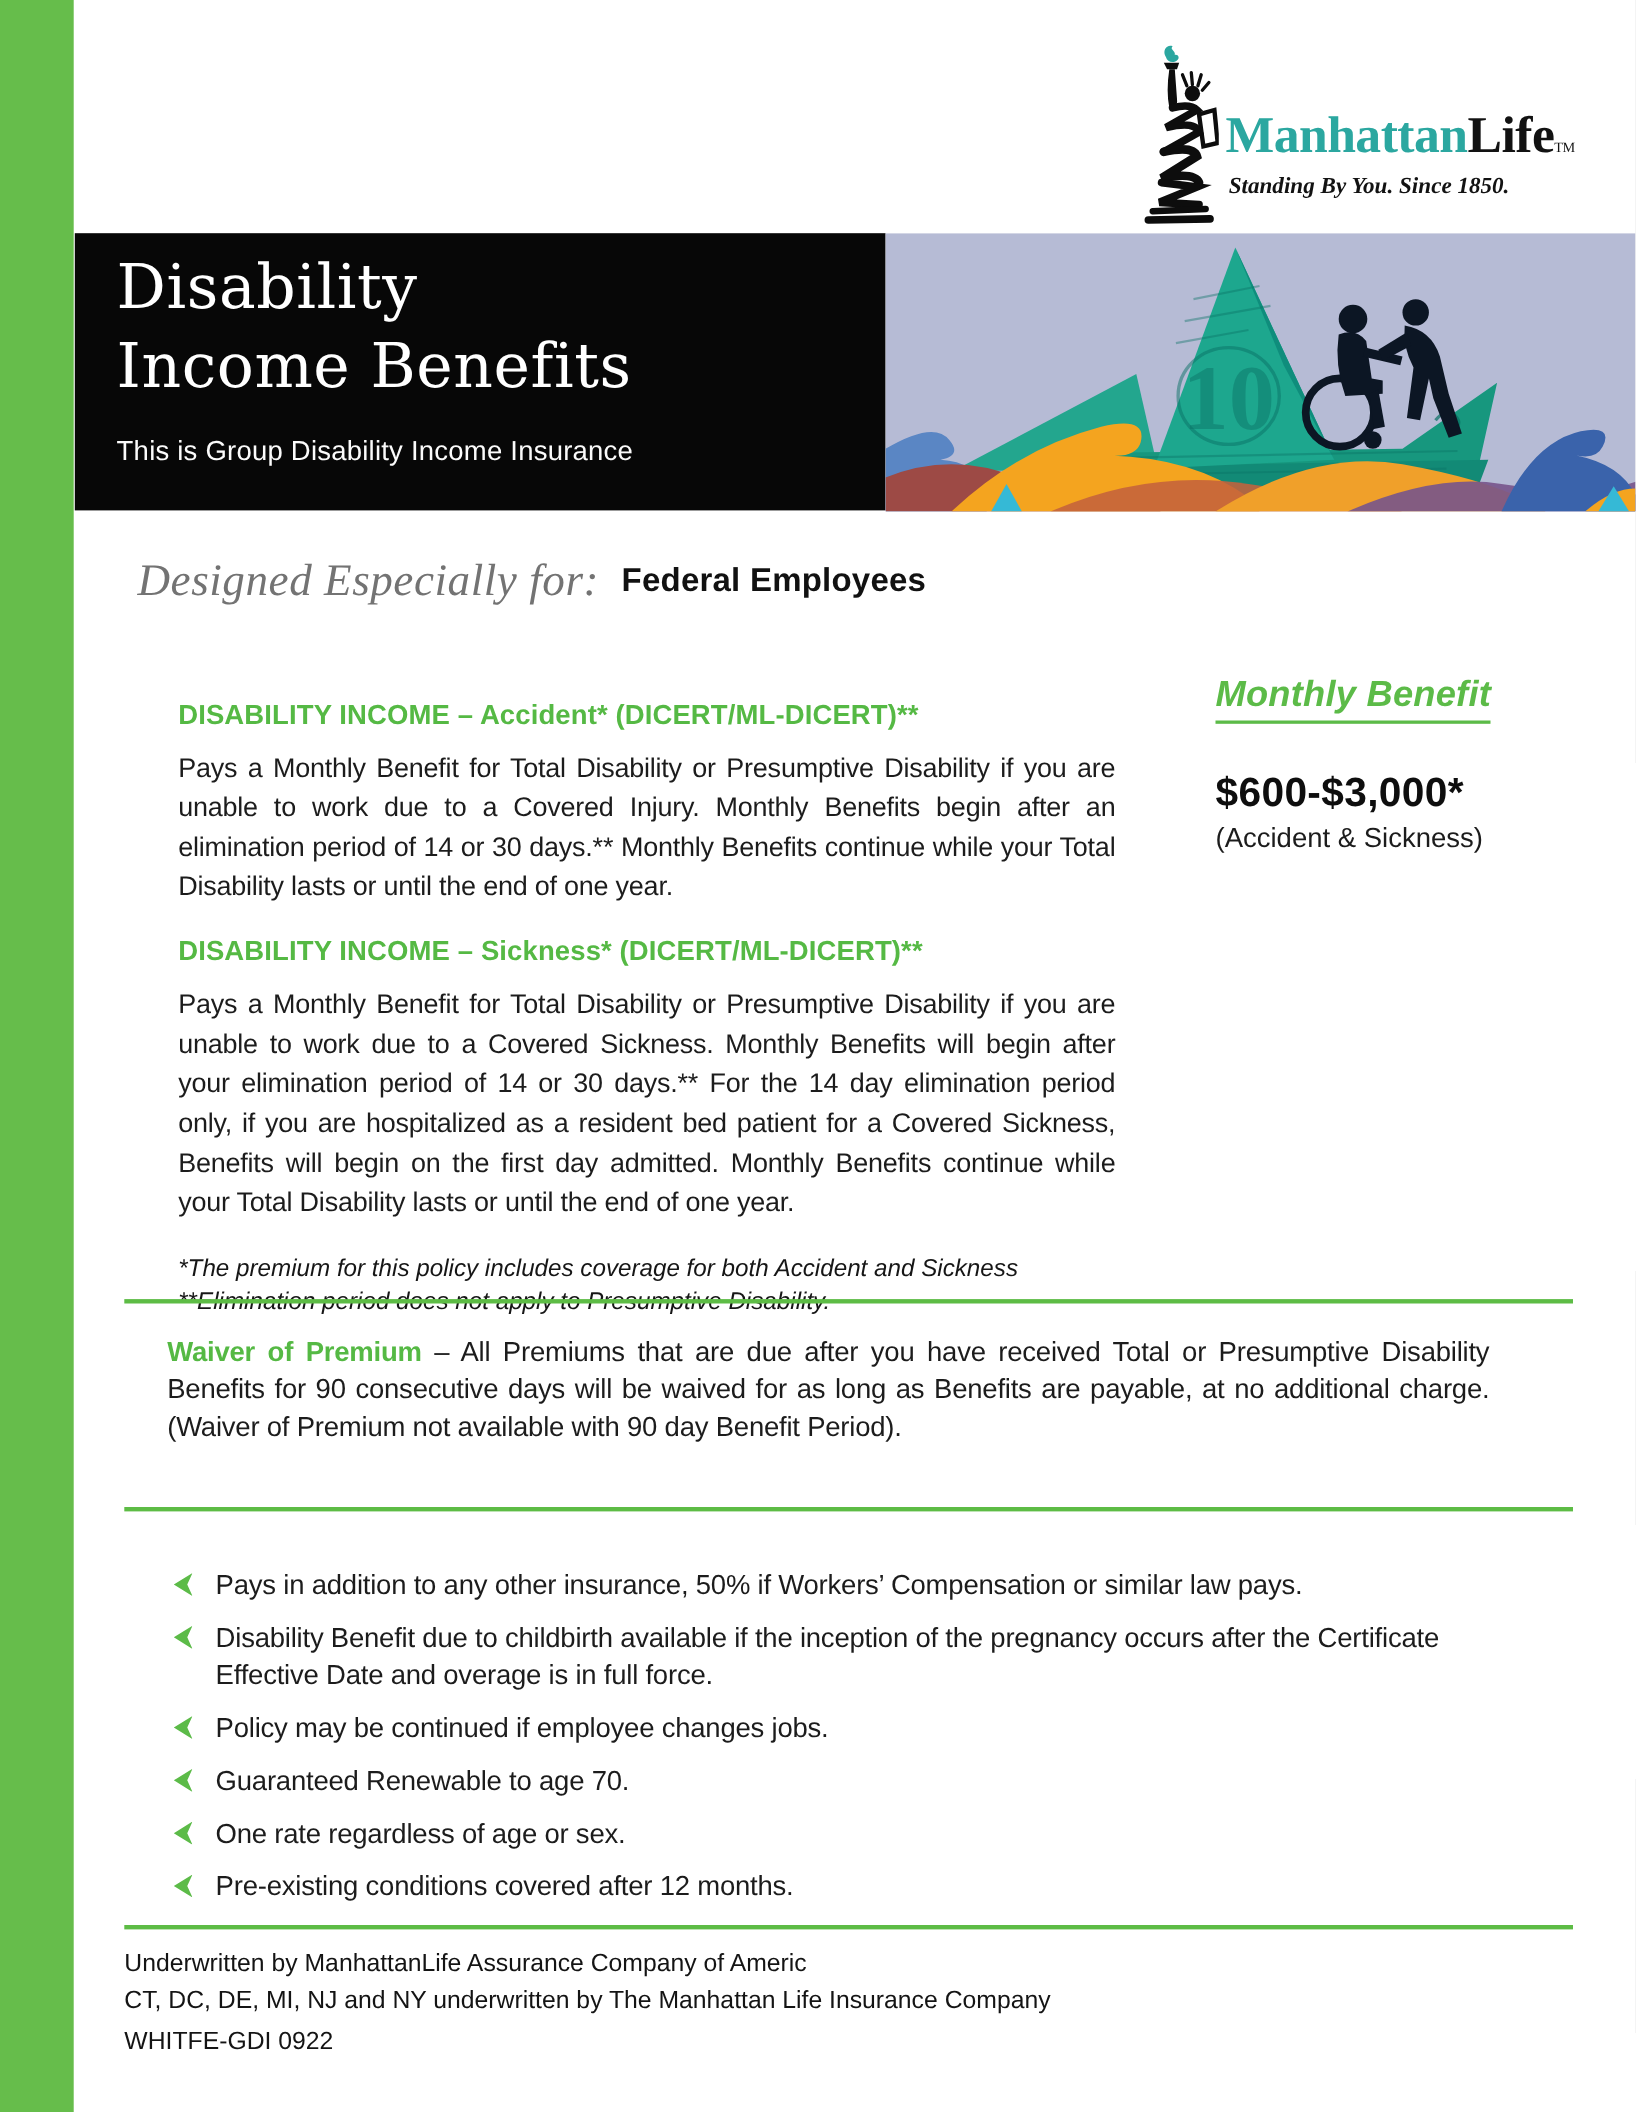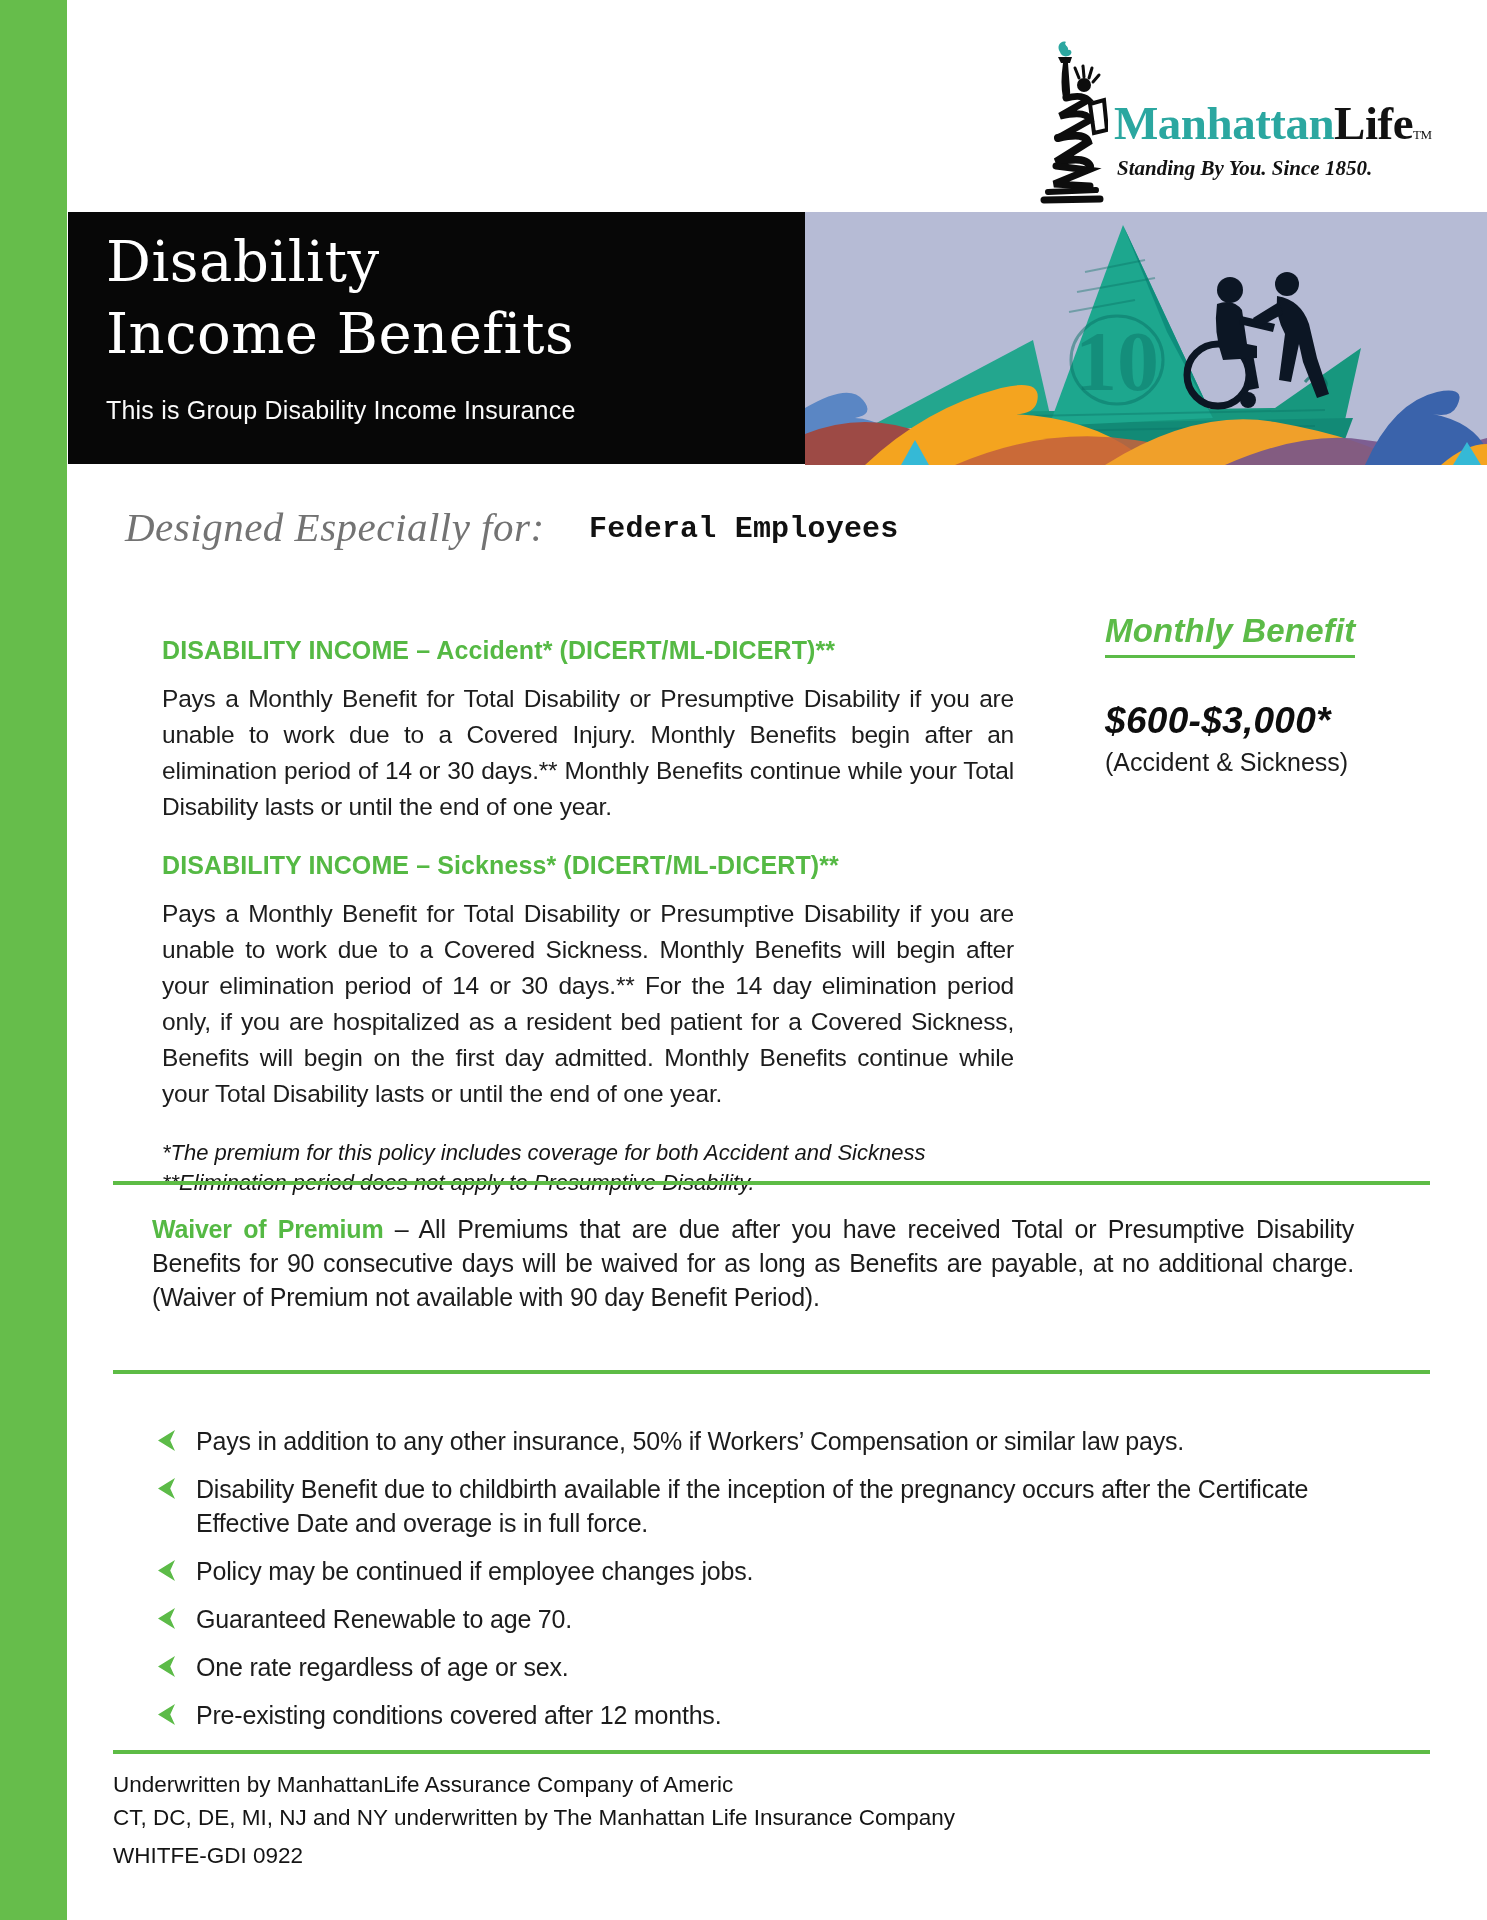--- a/index.html
+++ b/index.html
@@ -28,33 +28,33 @@
     background:#070707; color:#ffffff; padding:14px 0 0 38px; }
   .band-title { font-family:"DejaVu Serif", "Liberation Serif", serif; font-weight:500;
     font-size:56px; line-height:72px; letter-spacing:0.5px; }
   .band-sub { margin-top:26px; font-size:25px; letter-spacing:0.2px; color:#fbfbfb; }
   .hero { position:absolute; left:805px; top:212px; width:682px; height:253px; }
 
   
   .designed { position:absolute; left:125px; top:503px; white-space:nowrap; }
   .designed-label { font-family:"Liberation Serif", serif; font-style:italic;
     font-size:41px; color:#737373; letter-spacing:0.5px; }
-  .designed-aud { font-size:30px; font-weight:700; color:#111; margin-left:40px;
-    position:relative; top:-4px; letter-spacing:0.2px;font-family:Liberation Mono, monospace; }
+  .designed-aud { font-size:30px; font-weight:700; color:#111; margin-left:16px;
+    position:relative; top:-4px; letter-spacing:0.2px; }
 
   
   .col1 { position:absolute; left:162px; top:636px; width:852px; }
   .sec-head { color:#55b944; font-weight:700; font-size:25px; letter-spacing:0.1px; margin-bottom:16px; }
   .sec-body { font-size:24.5px; line-height:36px; text-align:justify; color:#1c1c1c; letter-spacing:-0.2px; margin-bottom:26px; }
   .footnotes { margin-top:0; font-style:italic; font-size:22px; line-height:30px; color:#161616; }
 
   .col2 { position:absolute; left:1105px; top:612px; width:340px; }
   .mb-head { display:inline-block; font-style:italic; font-weight:700; font-size:33px;
     color:#5cbb48; border-bottom:3px solid #5cbb48; padding-bottom:5px; letter-spacing:0.2px; }
-  .mb-amount { margin-top:42px; font-size:37px; font-weight:700; color:#0e0e0e; letter-spacing:0.3px;font-style:italic; }
+  .mb-amount { margin-top:42px; font-size:37px; font-weight:700; color:#0e0e0e; letter-spacing:0.3px; }
   .mb-note { margin-top:6px; font-size:25px; color:#1c1c1c; }
 
   
   .rule { position:absolute; left:113px; width:1317px; height:4px; background:#5dbc45; }
   .rule-1 { top:1181px; } .rule-2 { top:1370px; } .rule-3 { top:1750px; }
 
   
   .waiver { position:absolute; left:152px; top:1212px; width:1202px;
     font-size:25px; line-height:34px; text-align:justify; color:#1c1c1c; letter-spacing:-0.2px; }
   .waiver-lead { color:#55b944; font-weight:700; }

